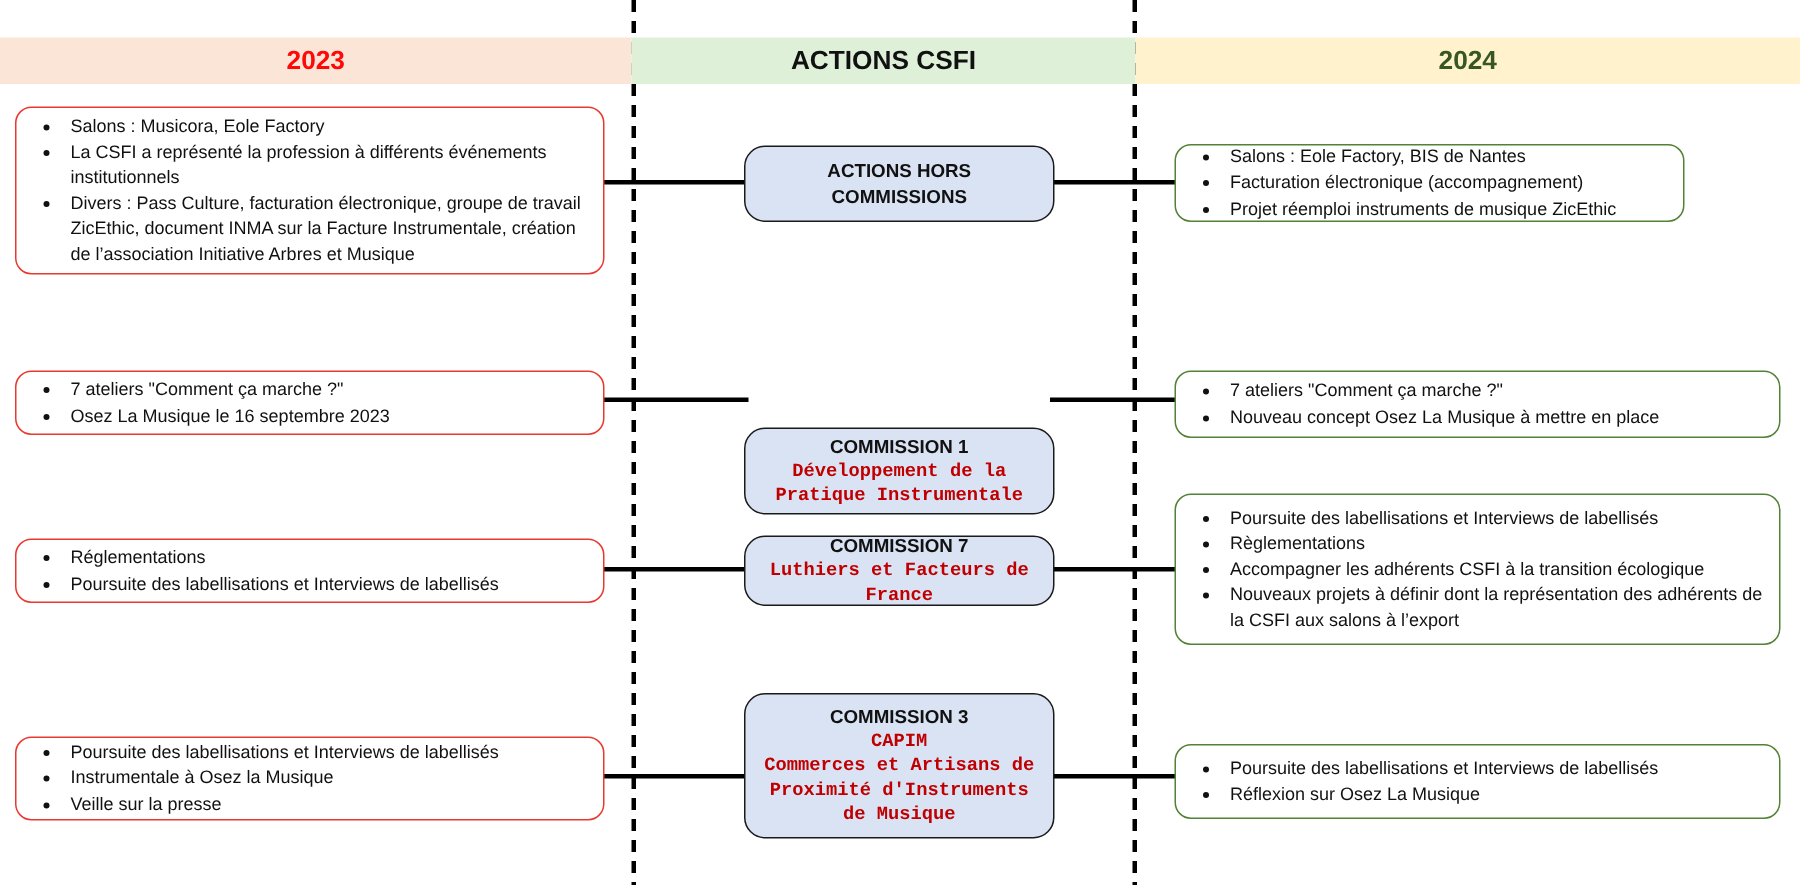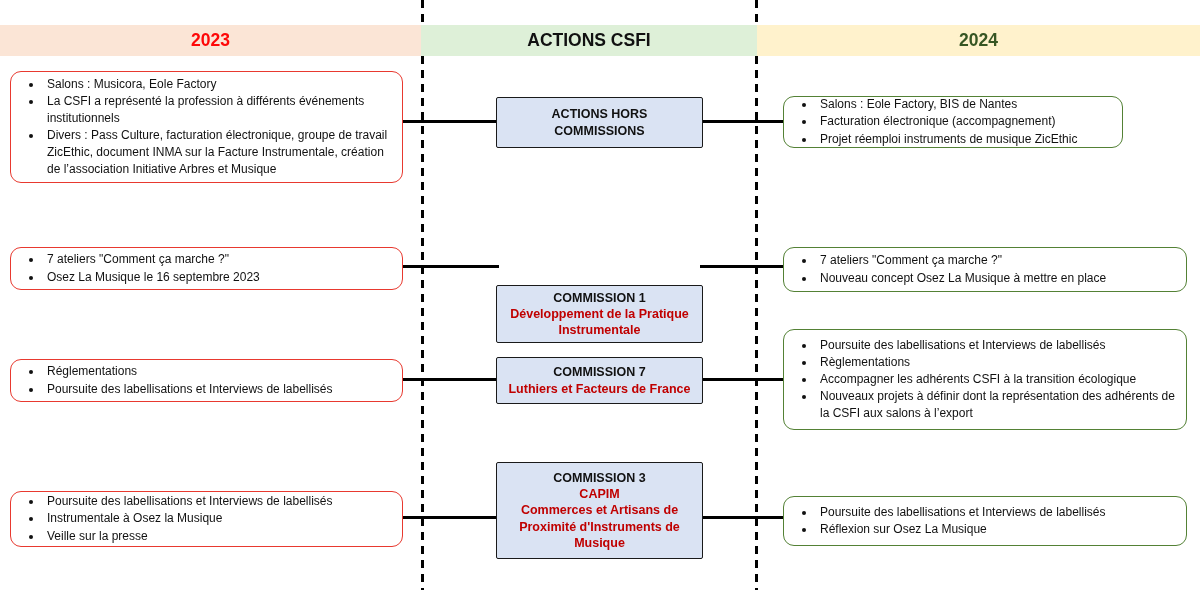--- a/index.html
+++ b/index.html
@@ -49,30 +49,30 @@
   .lb3{left:10px;top:359px;width:393px;height:43px;justify-content:flex-end;}
   .lb4{left:10px;top:491px;width:393px;height:56px;}
   
   .rb1{left:783px;top:96px;width:340px;height:52px;}
   .rb2{left:783px;top:247px;width:404px;height:45px;}
   .rb3{left:783px;top:329px;width:404px;height:101px;}
   .rb4{left:783px;top:496px;width:404px;height:50px;}
   
   .cbox{
     position:absolute;left:496px;width:207px;background:var(--boxblue);
-    border:1.8px solid #1a1a1a;border-radius:2px;z-index:2;
+    border:1.8px solid #1a1a1a;border-radius:14px;z-index:2;
     display:flex;flex-direction:column;align-items:center;justify-content:center;
     text-align:center;padding:4px 8px;
   }
   .cb1{top:97px;height:51px;}
   .cb2{top:240px;height:58px;margin-top:45px;}
   .cb3{top:357px;height:47px;}
   .cb4{top:462px;height:97px;}
   .cbox .ctitle{font-weight:bold;font-size:12.5px;line-height:1.3;color:var(--ink);}
-  .cbox .csub{font-weight:bold;font-size:12.5px;line-height:1.3;color:var(--darkred);white-space:pre-line;}
+  .cbox .csub{font-weight:bold;font-size:12.5px;line-height:1.3;color:var(--darkred);white-space:pre-line;font-family:Liberation Mono, monospace;}
   .cbox .csub:empty{display:none;}
 </style>
 </head>
 <body>
 
 <div class="vdash left"></div>
 <div class="vdash right"></div>
 
 <div class="band b2023">
   <span>2023</span>

